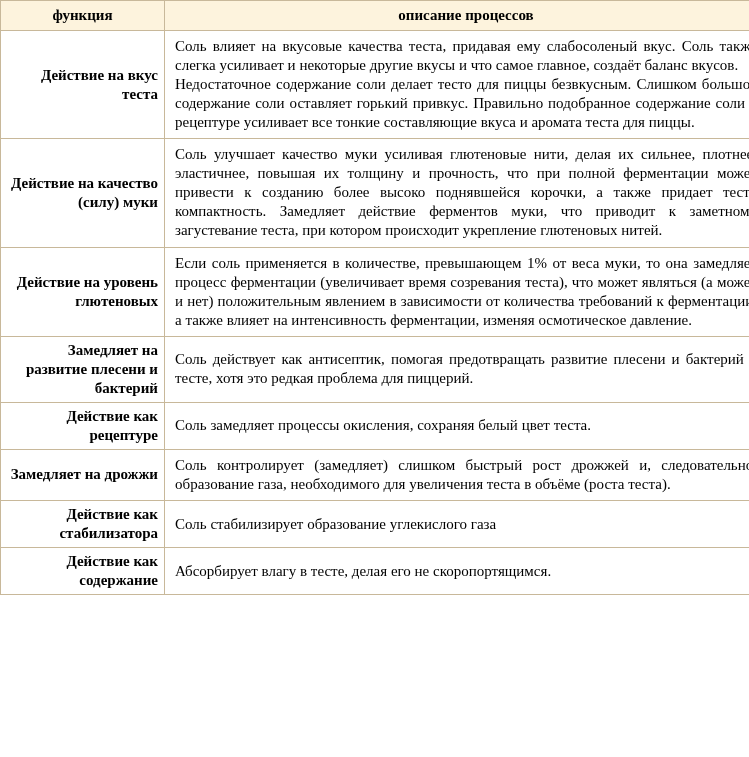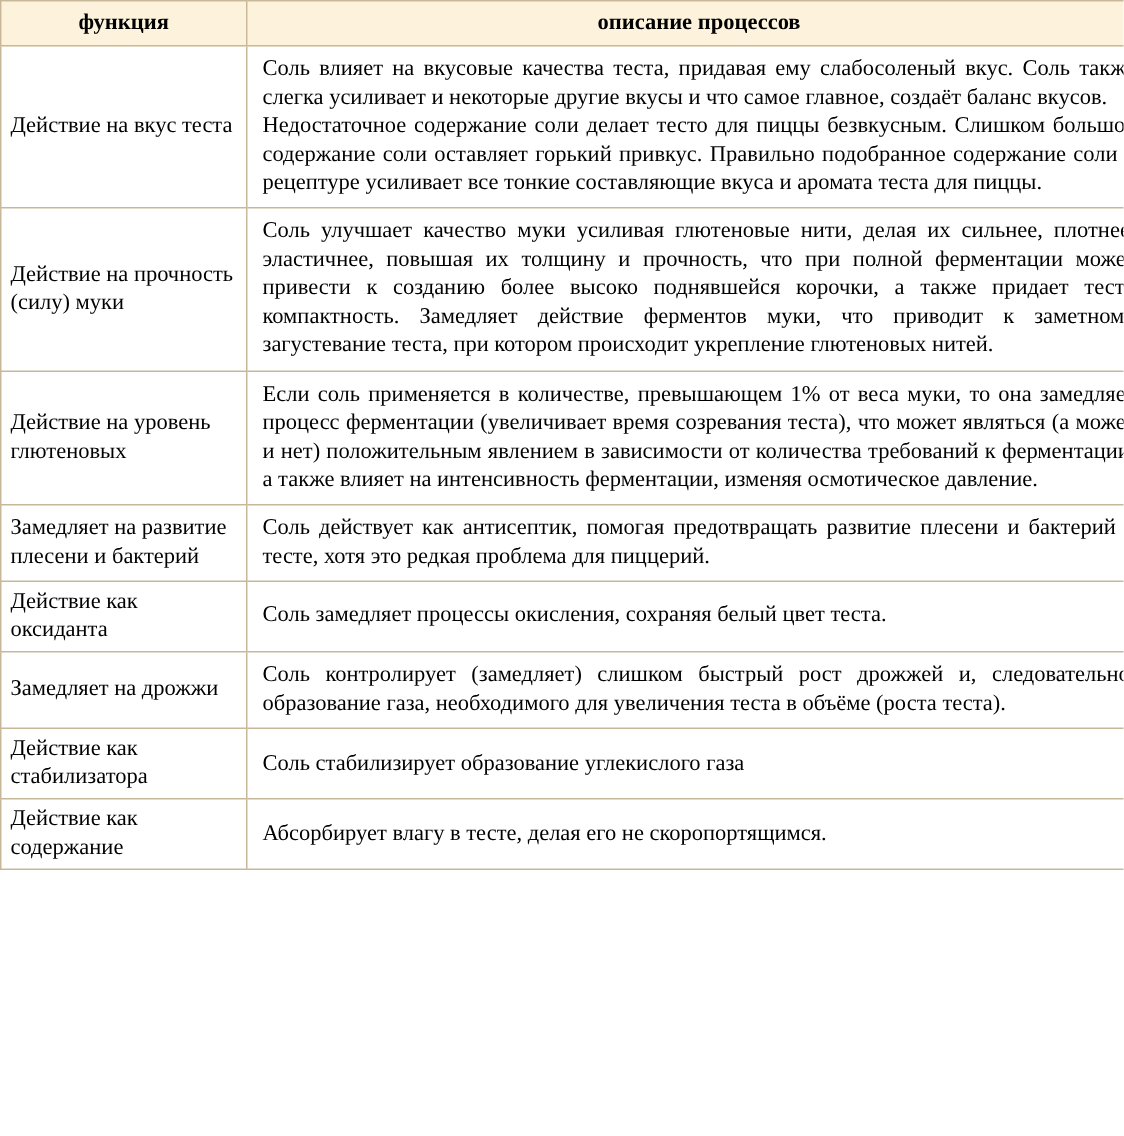--- a/index.html
+++ b/index.html
@@ -42,24 +42,25 @@
   th.col-function {
     width: 155px;
     margin-top: 44px;
   }
   th.col-description {
     width: 594px;
   }
   td.fn {
     width: 155px;
     padding: 4px 6px 4px 6px;
-    text-align: left;
+    text-align: right;
     vertical-align: middle;
     font-size: 15px;
     line-height: 1.3;
+    font-weight: bold;
   }
   td.desc {
     width: 594px;
     padding: 6px 10px 6px 10px;
     text-align: justify;
     text-justify: inter-word;
     vertical-align: middle;
     font-size: 15px;
     line-height: 1.32;
   }
@@ -88,39 +89,39 @@
     </thead>
     <tbody>
       <tr>
         <td class="fn">Действие на вкус теста</td>
         <td class="desc">
           <p>Соль влияет на вкусовые качества теста, придавая ему слабосоленый вкус. Соль также слегка усиливает и некоторые другие вкусы и что самое главное, создаёт баланс вкусов.</p>
           <p>Недостаточное содержание соли делает тесто для пиццы безвкусным. Слишком большое содержание соли оставляет горький привкус. Правильно подобранное содержание соли в рецептуре усиливает все тонкие составляющие вкуса и аромата теста для пиццы.</p>
         </td>
       </tr>
       <tr>
-        <td class="fn">Действие на прочность (силу) муки</td>
+        <td class="fn">Действие на качество (силу) муки</td>
         <td class="desc">
           <p>Соль улучшает качество муки усиливая глютеновые нити, делая их сильнее, плотнее, эластичнее, повышая их толщину и прочность, что при полной ферментации может привести к созданию более высоко поднявшейся корочки, а также придает тесту компактность. Замедляет действие ферментов муки, что приводит к заметному загустевание теста, при котором происходит укрепление глютеновых нитей.</p>
         </td>
       </tr>
       <tr>
         <td class="fn">Действие на уровень глютеновых</td>
         <td class="desc">
           <p>Если соль применяется в количестве, превышающем 1% от веса муки, то она замедляет процесс ферментации (увеличивает время созревания теста), что может являться (а может и нет) положительным явлением в зависимости от количества требований к ферментации, а также влияет на интенсивность ферментации, изменяя осмотическое давление.</p>
         </td>
       </tr>
       <tr>
         <td class="fn">Замедляет на развитие плесени и бактерий</td>
         <td class="desc">
           <p>Соль действует как антисептик, помогая предотвращать развитие плесени и бактерий в тесте, хотя это редкая проблема для пиццерий.</p>
         </td>
       </tr>
       <tr>
-        <td class="fn">Действие как оксиданта</td>
+        <td class="fn">Действие как рецептуре</td>
         <td class="desc">
           <p>Соль замедляет процессы окисления, сохраняя белый цвет теста.</p>
         </td>
       </tr>
       <tr>
         <td class="fn">Замедляет на дрожжи</td>
         <td class="desc">
           <p>Соль контролирует (замедляет) слишком быстрый рост дрожжей и, следовательно, образование газа, необходимого для увеличения теста в объёме (роста теста).</p>
         </td>
       </tr>

